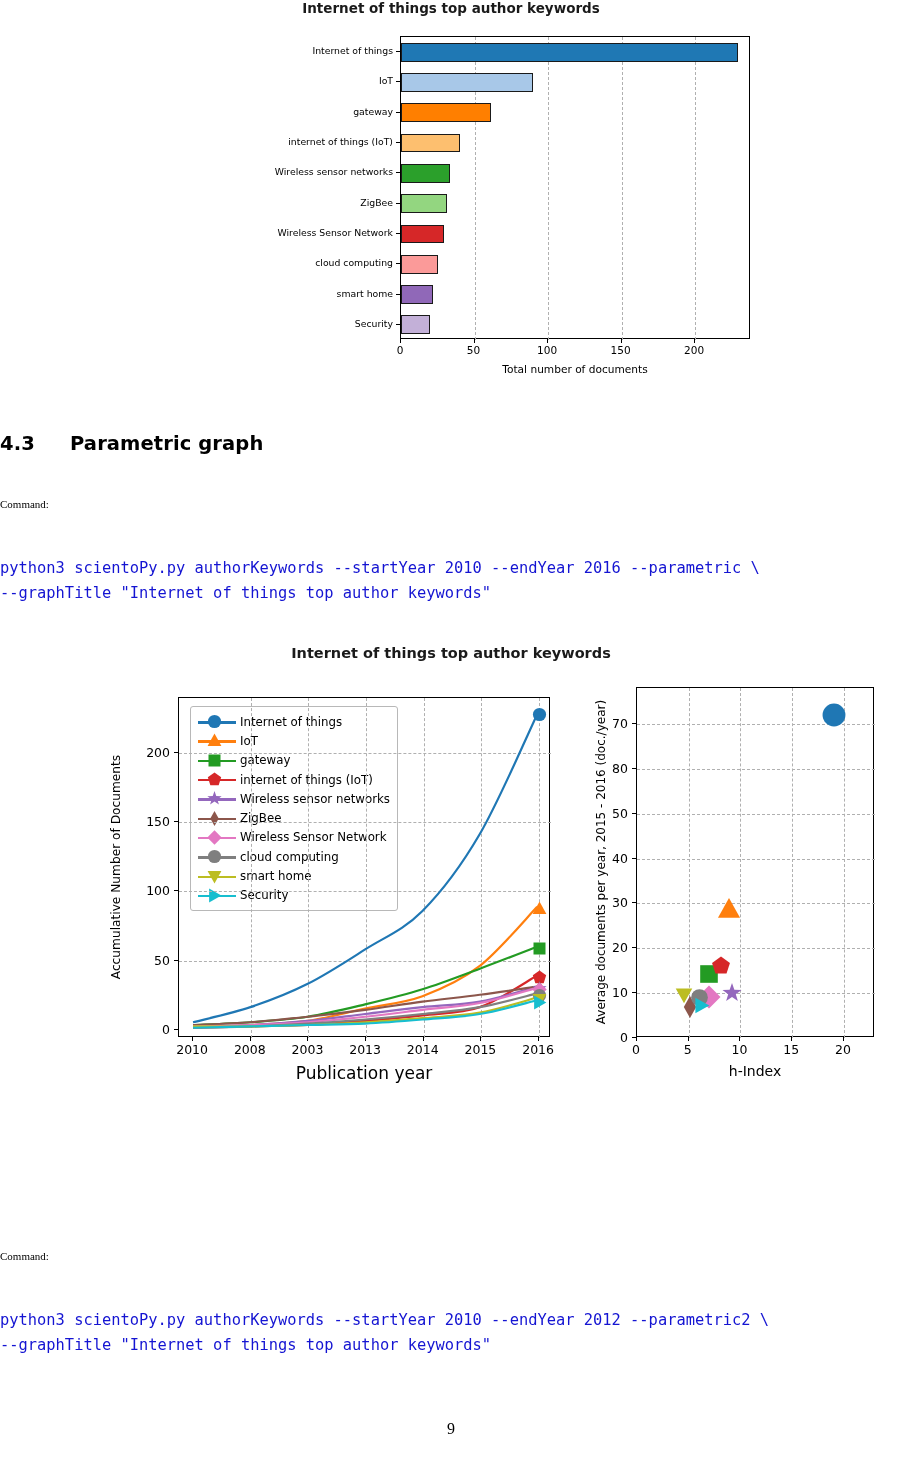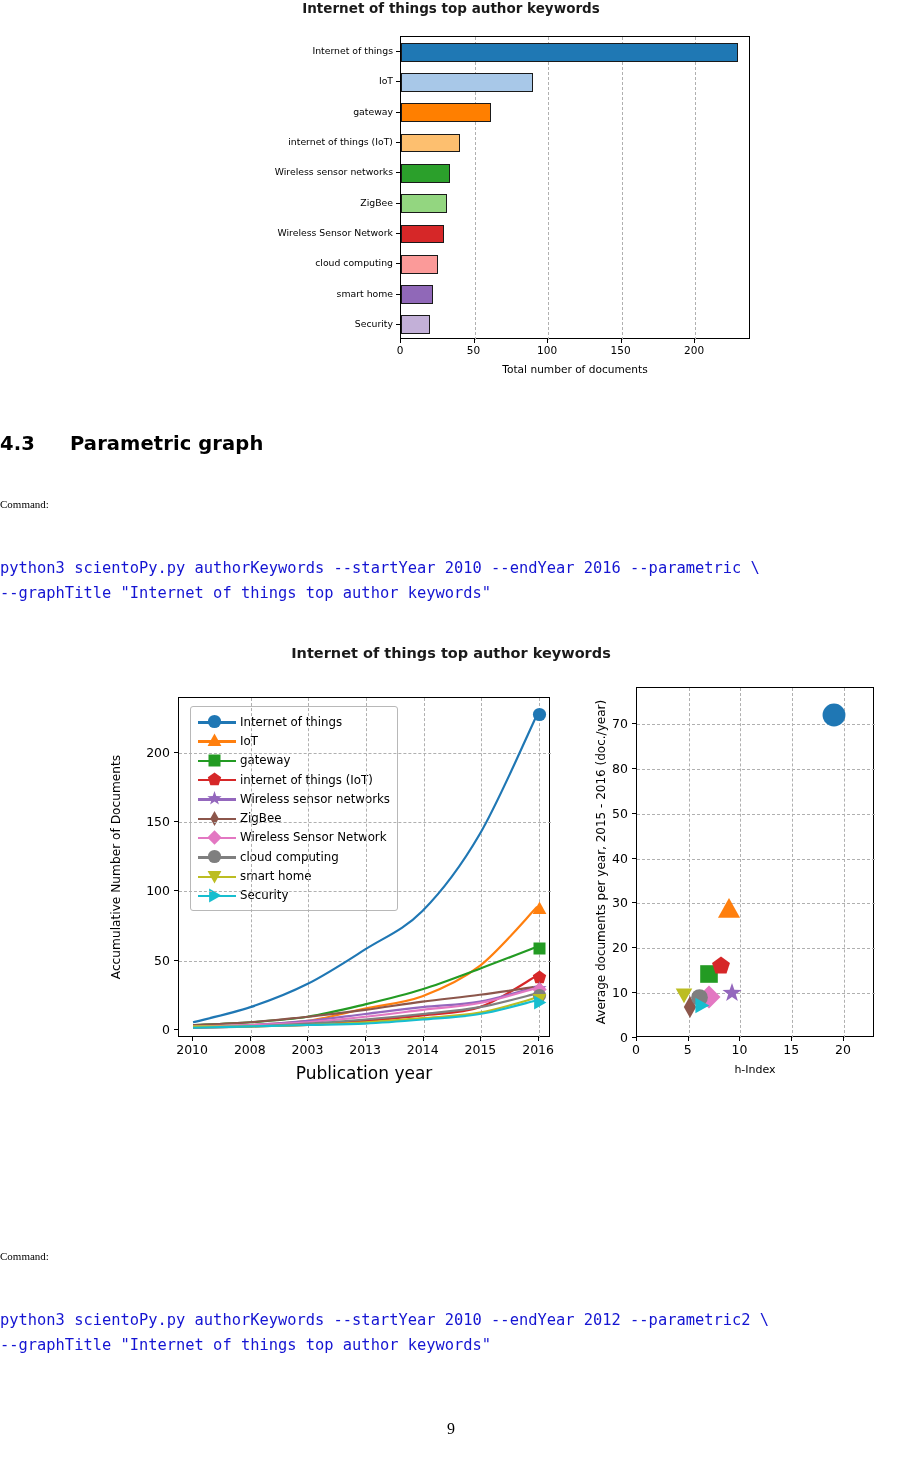--- a/index.html
+++ b/index.html
@@ -429,21 +429,21 @@
         <div class="tick-lbl" style="font-size: 12.5px; left: 628px; top: 122.769px; transform: translate(-100%, -50%);">80</div>
         <div class="tick-lbl" style="font-size: 12.5px; left: 628px; top: 77.8974px; transform: translate(-100%, -50%);">70</div>
       </div>
     <div id="scat-xticks">
         <div class="tick-lbl" style="font-size: 12.5px; left: 636px; top: 397px; transform: translateX(-50%);">0</div>
         <div class="tick-lbl" style="font-size: 12.5px; left: 687.739px; top: 397px; transform: translateX(-50%);">5</div>
         <div class="tick-lbl" style="font-size: 12.5px; left: 739.478px; top: 397px; transform: translateX(-50%);">10</div>
         <div class="tick-lbl" style="font-size: 12.5px; left: 791.217px; top: 397px; transform: translateX(-50%);">15</div>
         <div class="tick-lbl" style="font-size: 12.5px; left: 842.957px; top: 397px; transform: translateX(-50%);">20</div>
       </div>
-    <div class="axis-title" id="scat-xtitle" style="left: 755px; top: 418px; font-size: 11px; transform: translateX(-50%);">h-Index</div>
+    <div class="axis-title" id="scat-xtitle" style="left: 755px; top: 418px; font-size: 14px; transform: translateX(-50%);">h-Index</div>
     <div class="axis-title" id="scat-ytitle" style="left: 601px; top: 217px; font-size: 12px; transform: translate(-50%, -50%) rotate(-90deg);">Average documents per year, 2015 - 2016 (doc./year)</div>
   <div class="tickmark" style="left: 174px; top: 383.707px; width: 4px; height: 1px;"></div>
       <div class="tickmark" style="left: 174px; top: 314.602px; width: 4px; height: 1px;"></div>
       <div class="tickmark" style="left: 174px; top: 245.496px; width: 4px; height: 1px;"></div>
       <div class="tickmark" style="left: 174px; top: 176.39px; width: 4px; height: 1px;"></div>
       <div class="tickmark" style="left: 174px; top: 107.285px; width: 4px; height: 1px;"></div>
       <div class="tickmark" style="left: 192.136px; top: 392px; width: 1px; height: 4px;"></div>
       <div class="tickmark" style="left: 249.796px; top: 392px; width: 1px; height: 4px;"></div>
       <div class="tickmark" style="left: 307.456px; top: 392px; width: 1px; height: 4px;"></div>
       <div class="tickmark" style="left: 365.116px; top: 392px; width: 1px; height: 4px;"></div>

